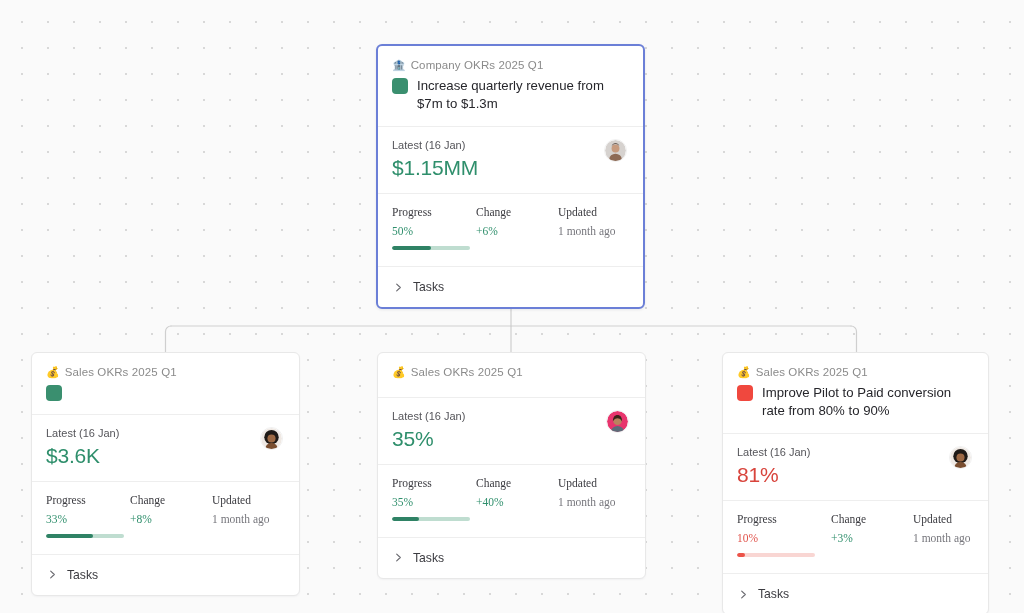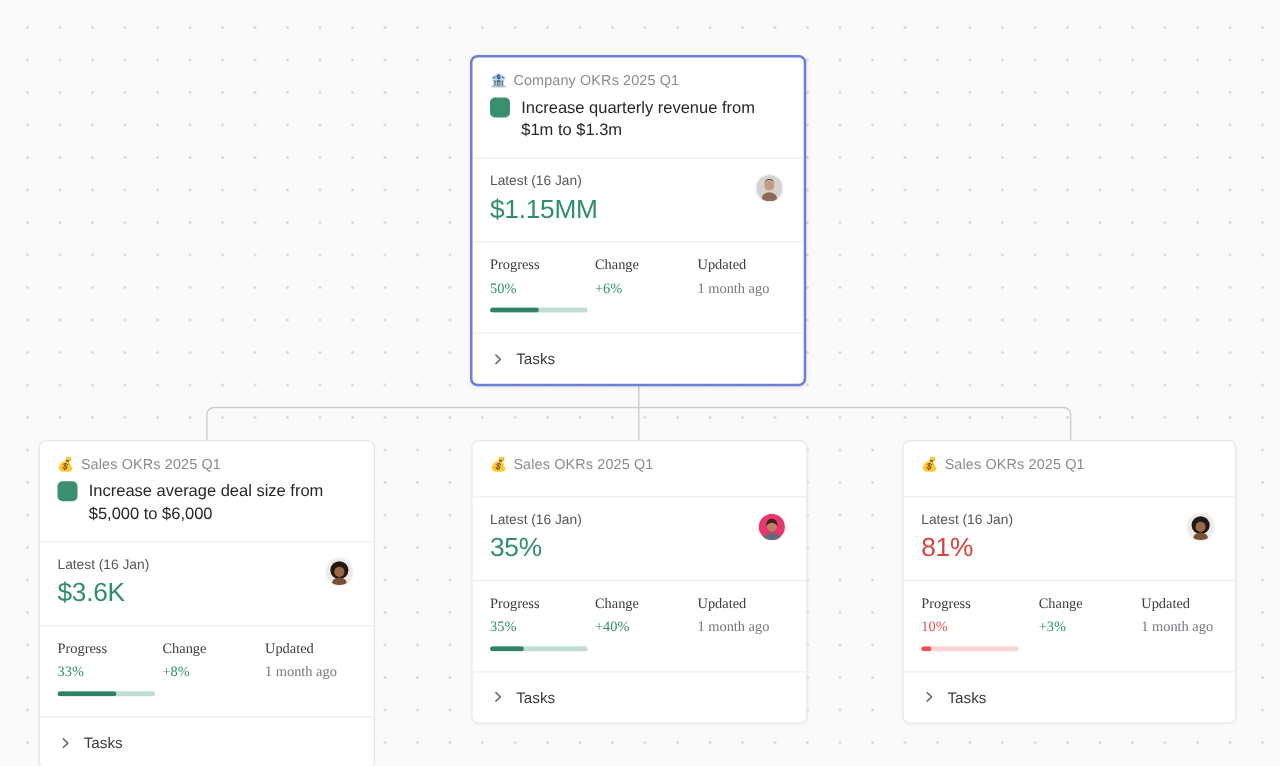--- a/index.html
+++ b/index.html
@@ -185,21 +185,21 @@
 </svg>
 
 <div class="card selected" style="left:376px; top:44px; width:269px;">
   <div class="card-header">
     <div class="breadcrumb">
       <span class="breadcrumb-icon">🏦</span>
       <span class="breadcrumb-label">Company OKRs 2025 Q1</span>
     </div>
     <div class="title-row">
       <span class="status-square green"></span>
-      <span class="card-title">Increase quarterly revenue from $1m to $1.3m</span>
+      <span class="card-title">Increase quarterly revenue from $7m to $1.3m</span>
     </div>
   </div>
 
   <div class="latest-row">
     <div class="latest-left">
       <span class="latest-label">Latest (16 Jan)</span>
       <span class="latest-value green">$1.15MM</span>
     </div>
     <span class="avatar">
       <svg viewBox="0 0 32 32">
@@ -238,21 +238,20 @@
 </div>
 
 <div class="card" style="left:31px; top:352px; width:269px;">
   <div class="card-header">
     <div class="breadcrumb">
       <span class="breadcrumb-icon">💰</span>
       <span class="breadcrumb-label">Sales OKRs 2025 Q1</span>
     </div>
     <div class="title-row">
       <span class="status-square green"></span>
-      <span class="card-title">Increase average deal size from $5,000 to $6,000</span>
     </div>
   </div>
 
   <div class="latest-row">
     <div class="latest-left">
       <span class="latest-label">Latest (16 Jan)</span>
       <span class="latest-value green">$3.6K</span>
     </div>
     <span class="avatar">
       <svg viewBox="0 0 32 32">
@@ -339,20 +338,24 @@
     <span class="tasks-label">Tasks</span>
   </div>
 </div>
 
 <div class="card" style="left:722px; top:352px; width:267px;">
   <div class="card-header">
     <div class="breadcrumb">
       <span class="breadcrumb-icon">💰</span>
       <span class="breadcrumb-label">Sales OKRs 2025 Q1</span>
     </div>
+    <div class="title-row">
+      <span class="status-square red"></span>
+      <span class="card-title">Improve Pilot to Paid conversion rate from 80% to 90%</span>
+    </div>
   </div>
 
   <div class="latest-row">
     <div class="latest-left">
       <span class="latest-label">Latest (16 Jan)</span>
       <span class="latest-value red">81%</span>
     </div>
     <span class="avatar">
       <svg viewBox="0 0 32 32">
           <circle cx="16" cy="16" r="16" fill="#efe9e4"></circle>

